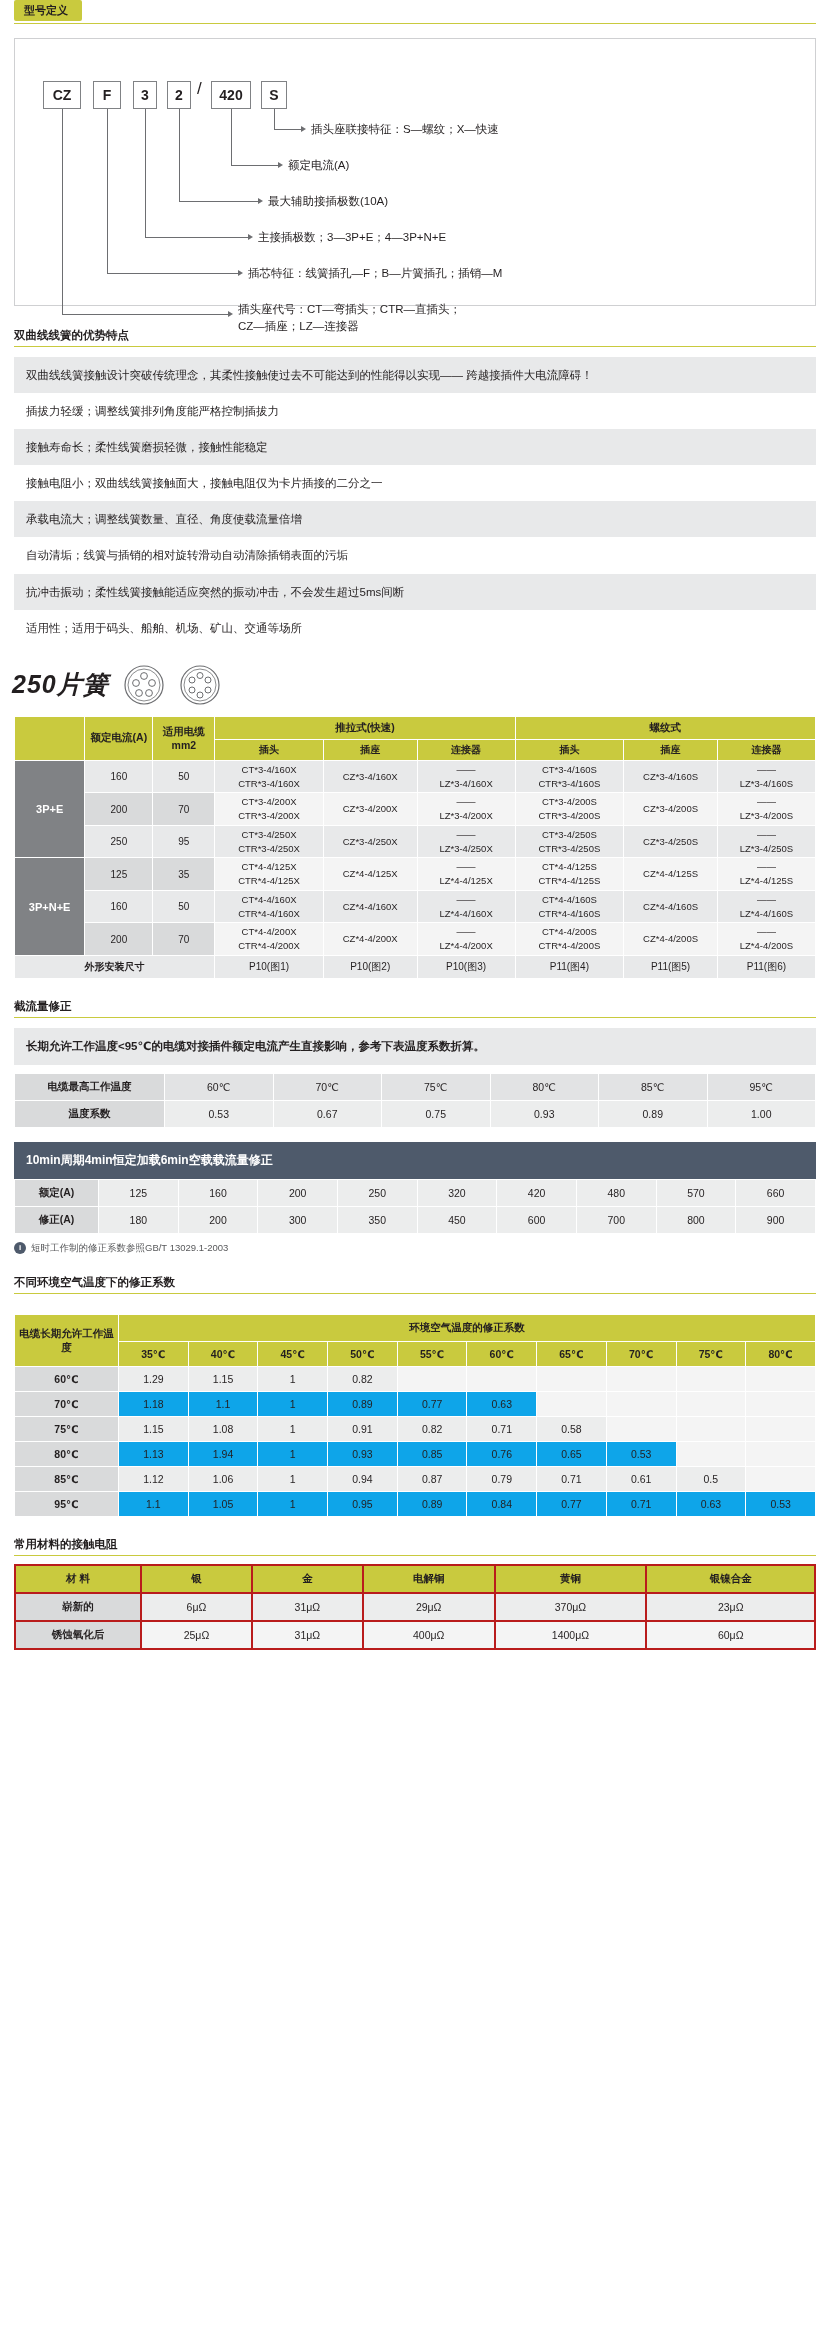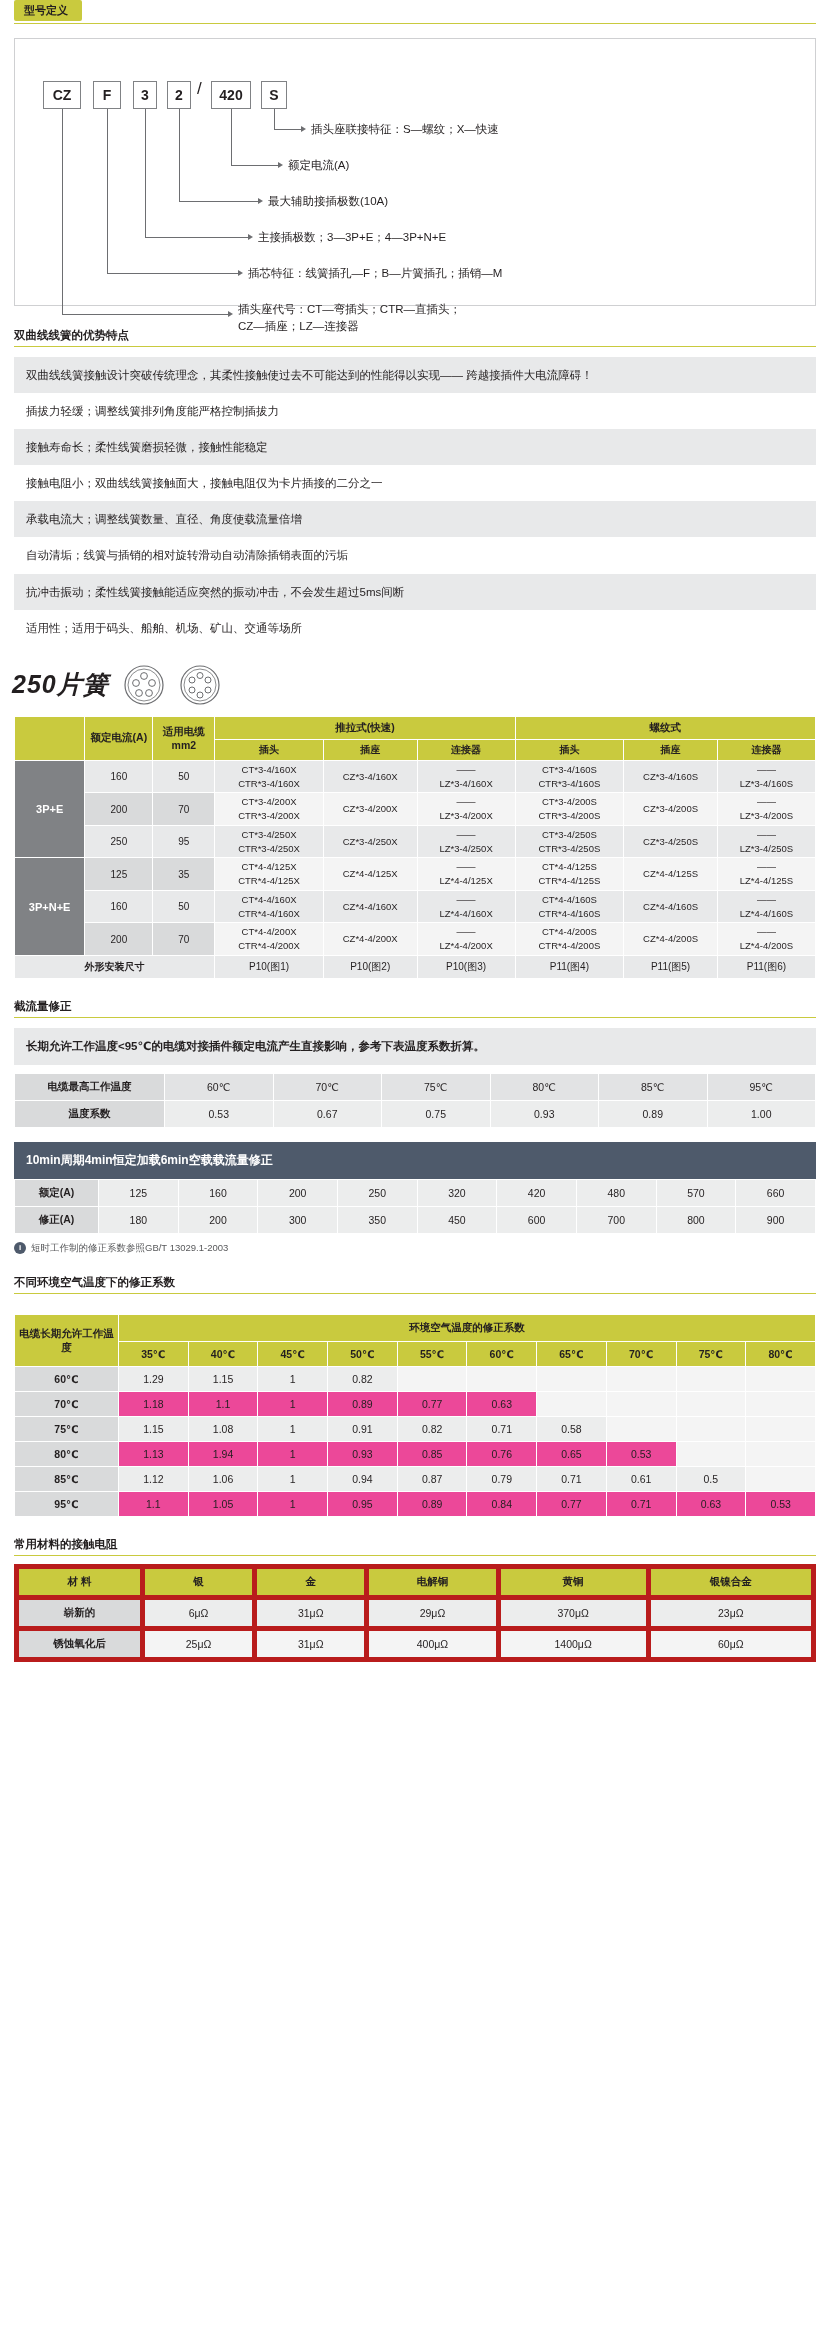--- a/index.html
+++ b/index.html
@@ -137,26 +137,26 @@
     background:#4e5a6b; color:#fff; font-size:8px; line-height:12px; text-align:center; font-weight:bold;
   }
 
   
   .t4 { width: 802px; margin: 20px 14px 0 14px; font-size: 10.5px; }
   .t4 td, .t4 th { border: 1px solid #ffffff; text-align:center; padding: 6px 2px; }
   .t4 .hdy { background:#c9ca3e; font-weight:bold; color:#231f20; }
   .t4 .hd-left { background:#c9ca3e; font-weight:bold; color:#231f20; width:104px; line-height:1.4;}
   .t4 td.rowlab { background:#d9dadb; font-weight:bold; }
   .t4 td.v { background:#eceded; }
-  .t4 td.v2 { background:#ec4899; }
+  .t4 td.v2 { background:#0ea5e9; }
   .t4 td.blank { background:#f4f4f4; }
 
   
   .t5 { width: 802px; margin: 8px 14px 0 14px; font-size: 10.5px; }
-  .t5 td { border: 5px solid #b91c1c; text-align:center; padding: 6px 2px; }
+  .t5 td { border: 2px solid #b91c1c; text-align:center; padding: 6px 2px; }
   .t5 td.hd { background:#c9ca3e; font-weight:bold; }
   .t5 td.lab { background:#d9dadb; font-weight:bold; width:126px;}
   .t5 td.v { background:#eceded; }
   .t5 td.v2 { background:#f4f4f4; }
 </style>
 </head>
 <body>
 
 <div class="page">
 

